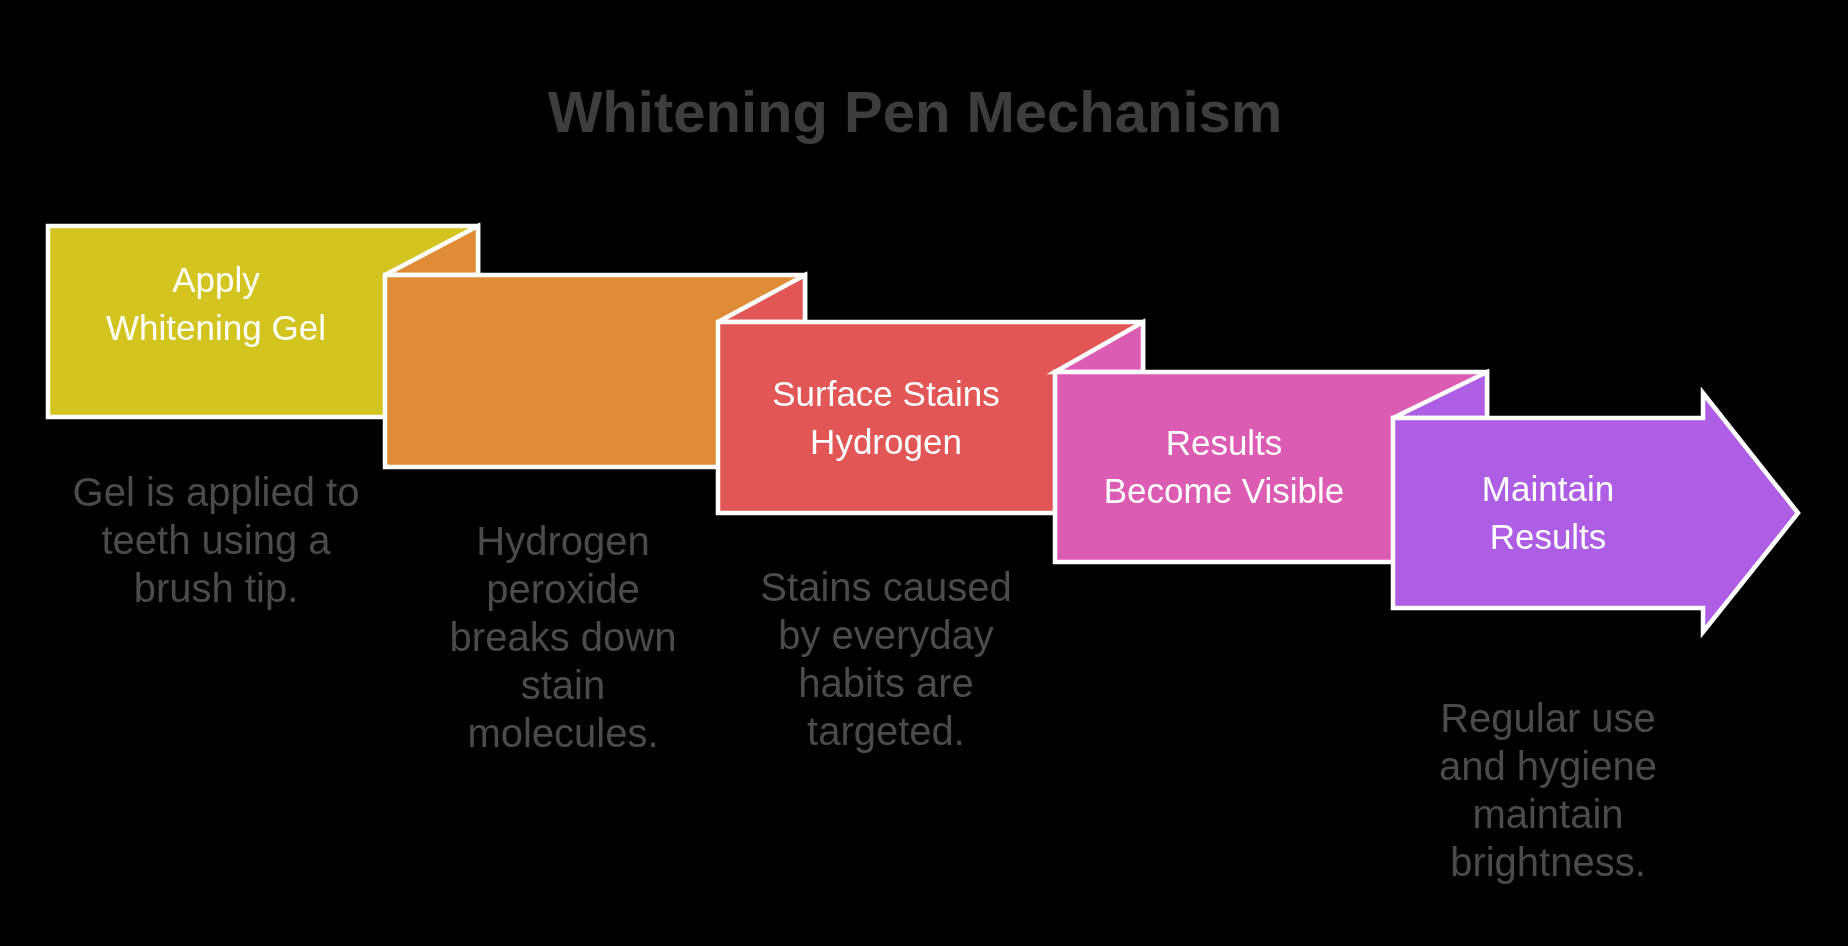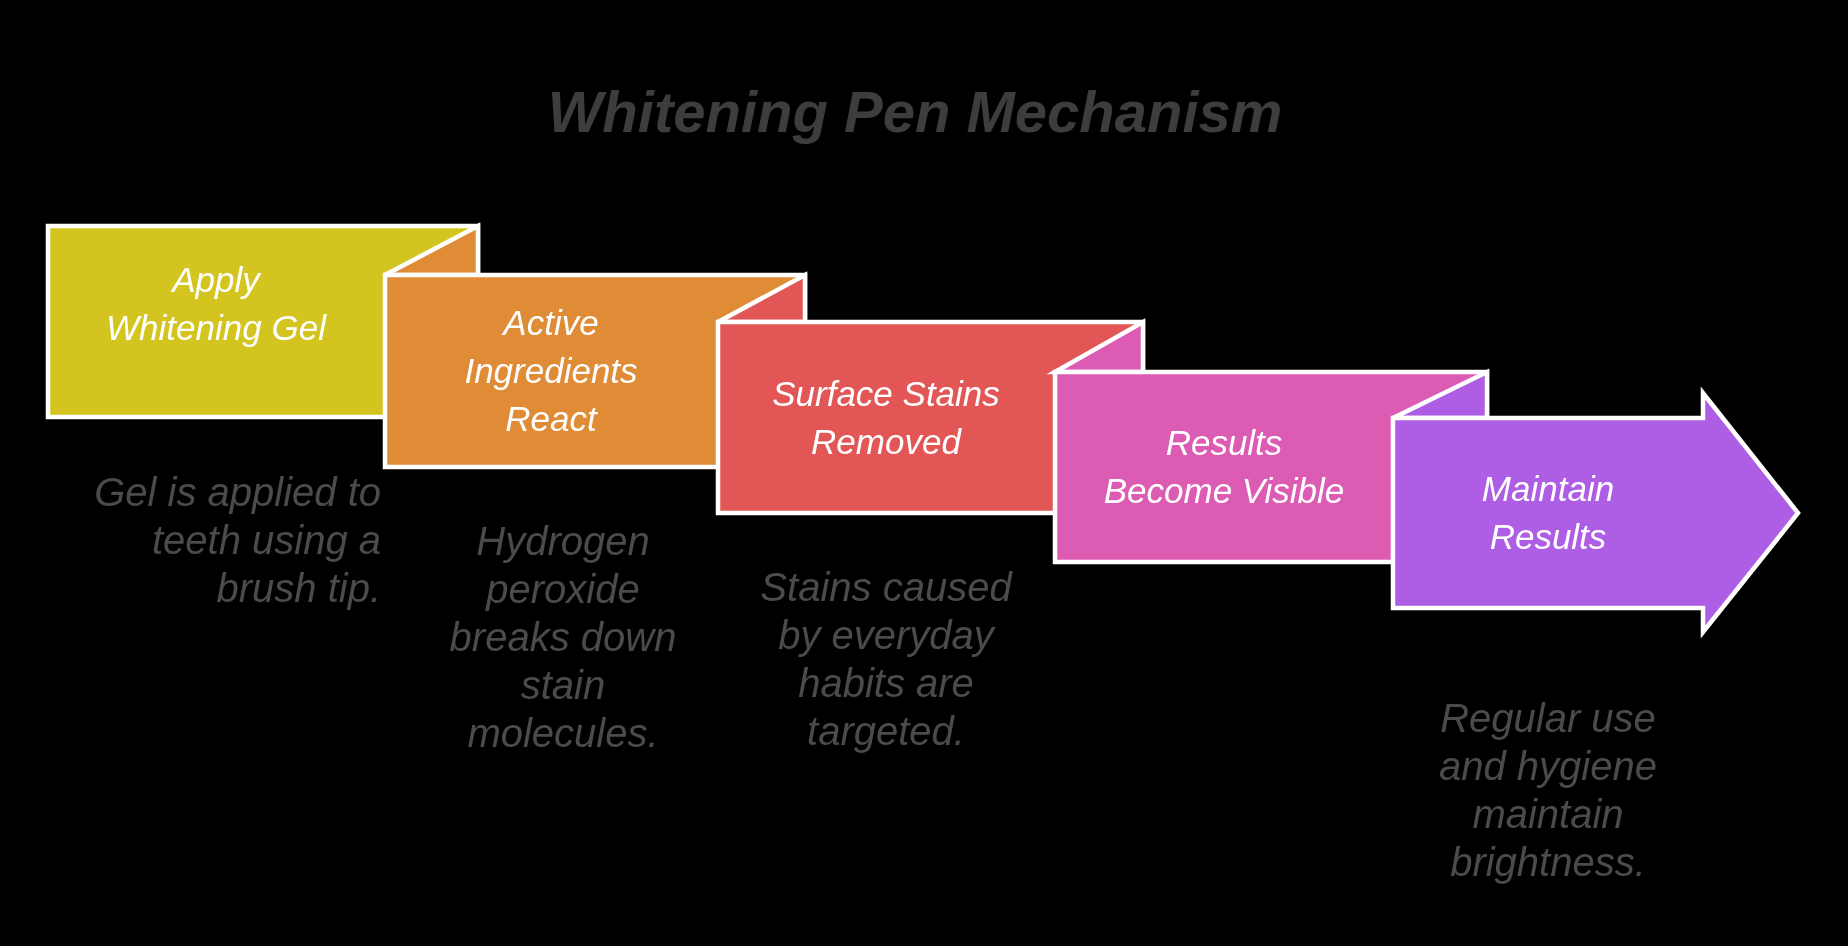--- a/index.html
+++ b/index.html
@@ -11,21 +11,20 @@
   }
   * { box-sizing: border-box; }
   html, body { margin: 0; padding: 0; background: var(--background); }
   .canvas {
     position: relative;
     width: 1848px;
     height: 896px;
     background: var(--background);
     overflow: hidden;
     font-family: "Liberation Sans", sans-serif;
-    font-style: italic;
   }
   .title {
     position: absolute;
     left: -9px;
     top: 80px;
     width: 1848px;
     margin: 0;
     text-align: center;
     font-size: 58px;
     line-height: 64px;
@@ -80,31 +79,28 @@
 
     <polygon points="1055,372 1143,322 1143,372" fill="#dd5cb3"></polygon>
     <polygon points="1055,372 1487,372 1487,562 1055,562" fill="#dd5cb3"></polygon>
 
     <polygon points="1393,418 1487,372 1487,418" fill="#ae5ee4"></polygon>
     <polygon points="1393,418 1703,418 1703,393 1798,513 1703,632 1703,608 1393,608" fill="#ae5ee4"></polygon>
   </svg>
 
   <div class="step-label" style="left:56px;   top:256px;">Apply
 Whitening Gel</div>
-  <div class="step-label" style="left:391px;  top:299px;">Active
-Ingredients
-React</div>
   <div class="step-label" style="left:726px;  top:370px;">Surface Stains
-Removed</div>
+Hydrogen</div>
   <div class="step-label" style="left:1064px; top:419px;">Results
 Become Visible</div>
   <div class="step-label" style="left:1388px; top:465px;">Maintain
 Results</div>
 
-  <div class="step-desc" style="left:51px;   top:468px;text-align:right;">Gel is applied to
+  <div class="step-desc" style="left:51px;   top:468px;">Gel is applied to
 teeth using a
 brush tip.</div>
   <div class="step-desc" style="left:398px;  top:517px;">Hydrogen
 peroxide
 breaks down
 stain
 molecules.</div>
   <div class="step-desc" style="left:721px;  top:563px;">Stains caused
 by everyday
 habits are

